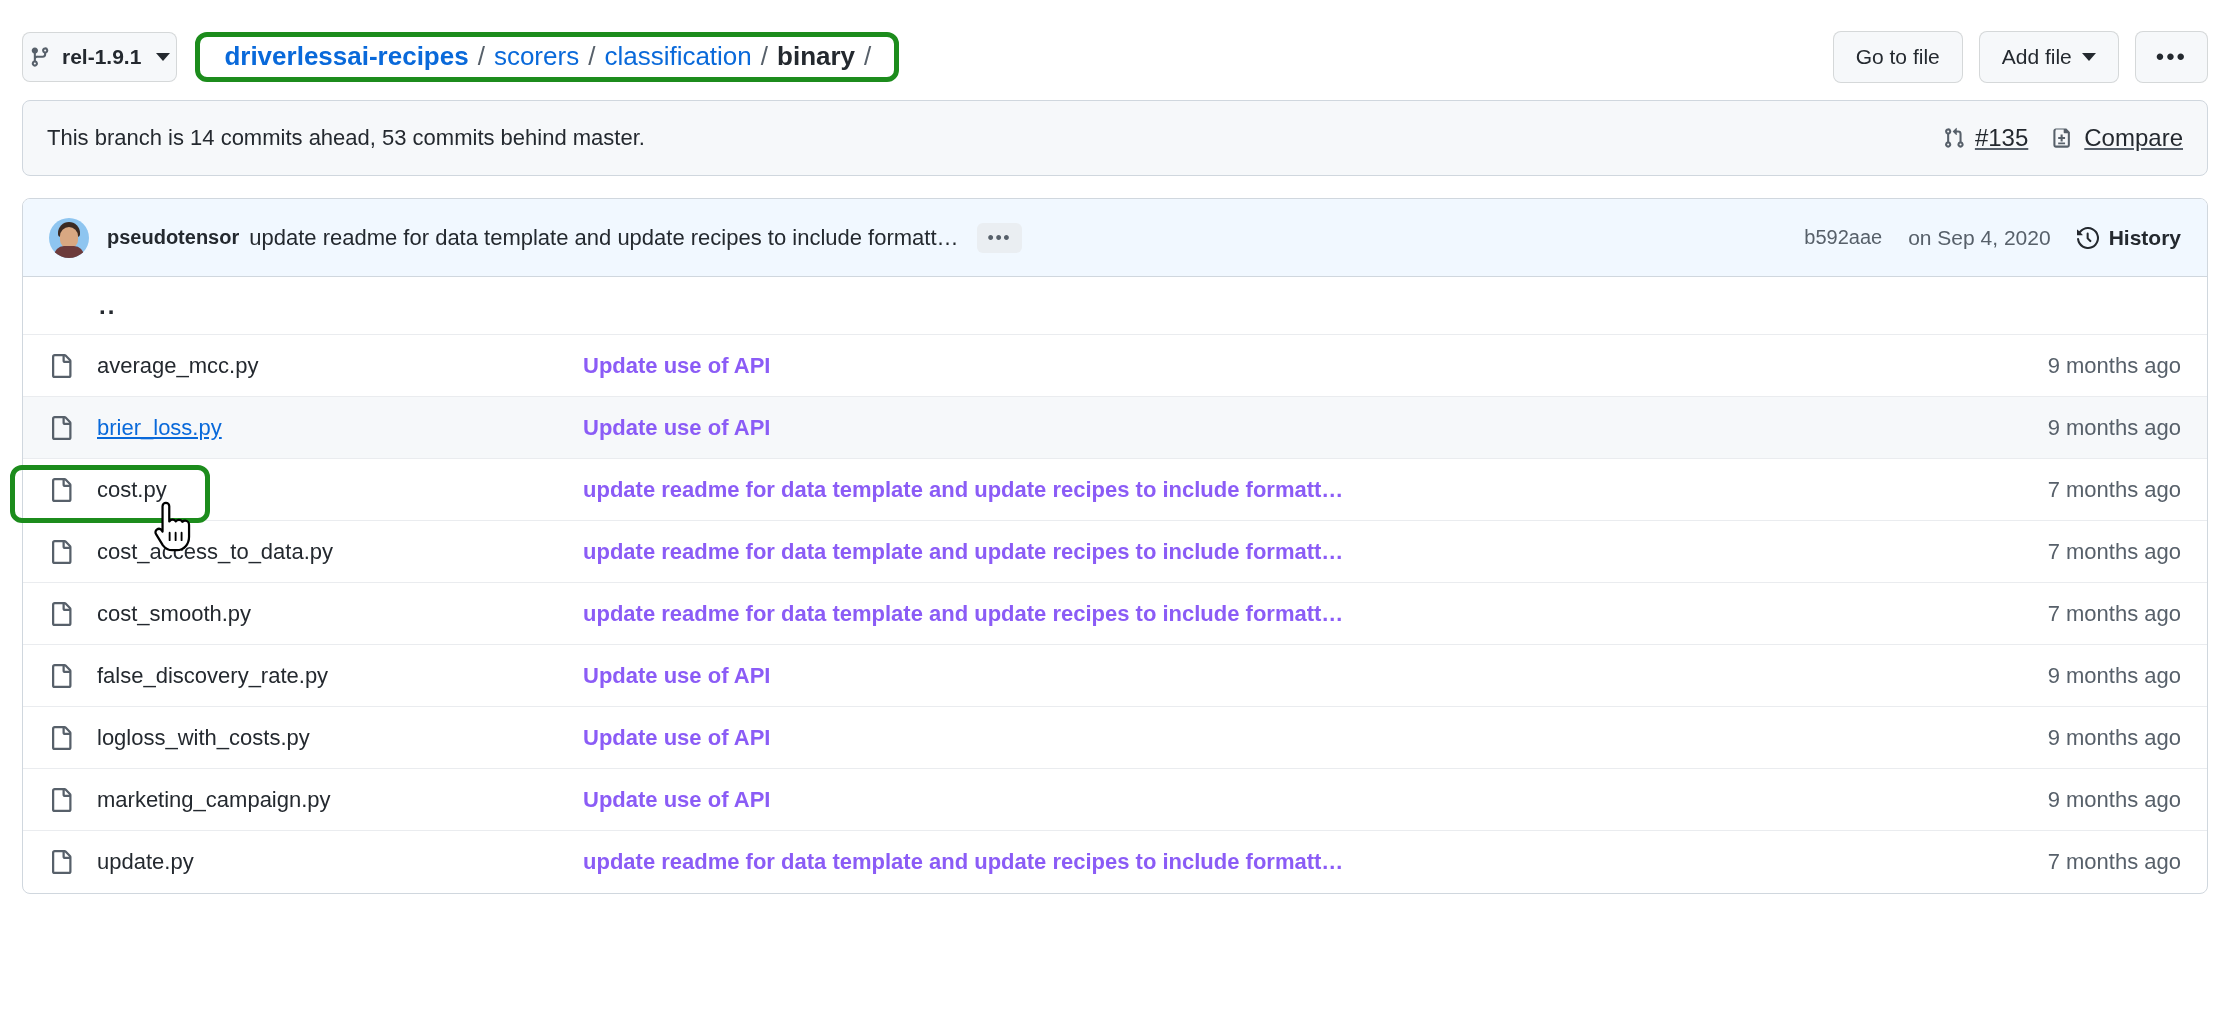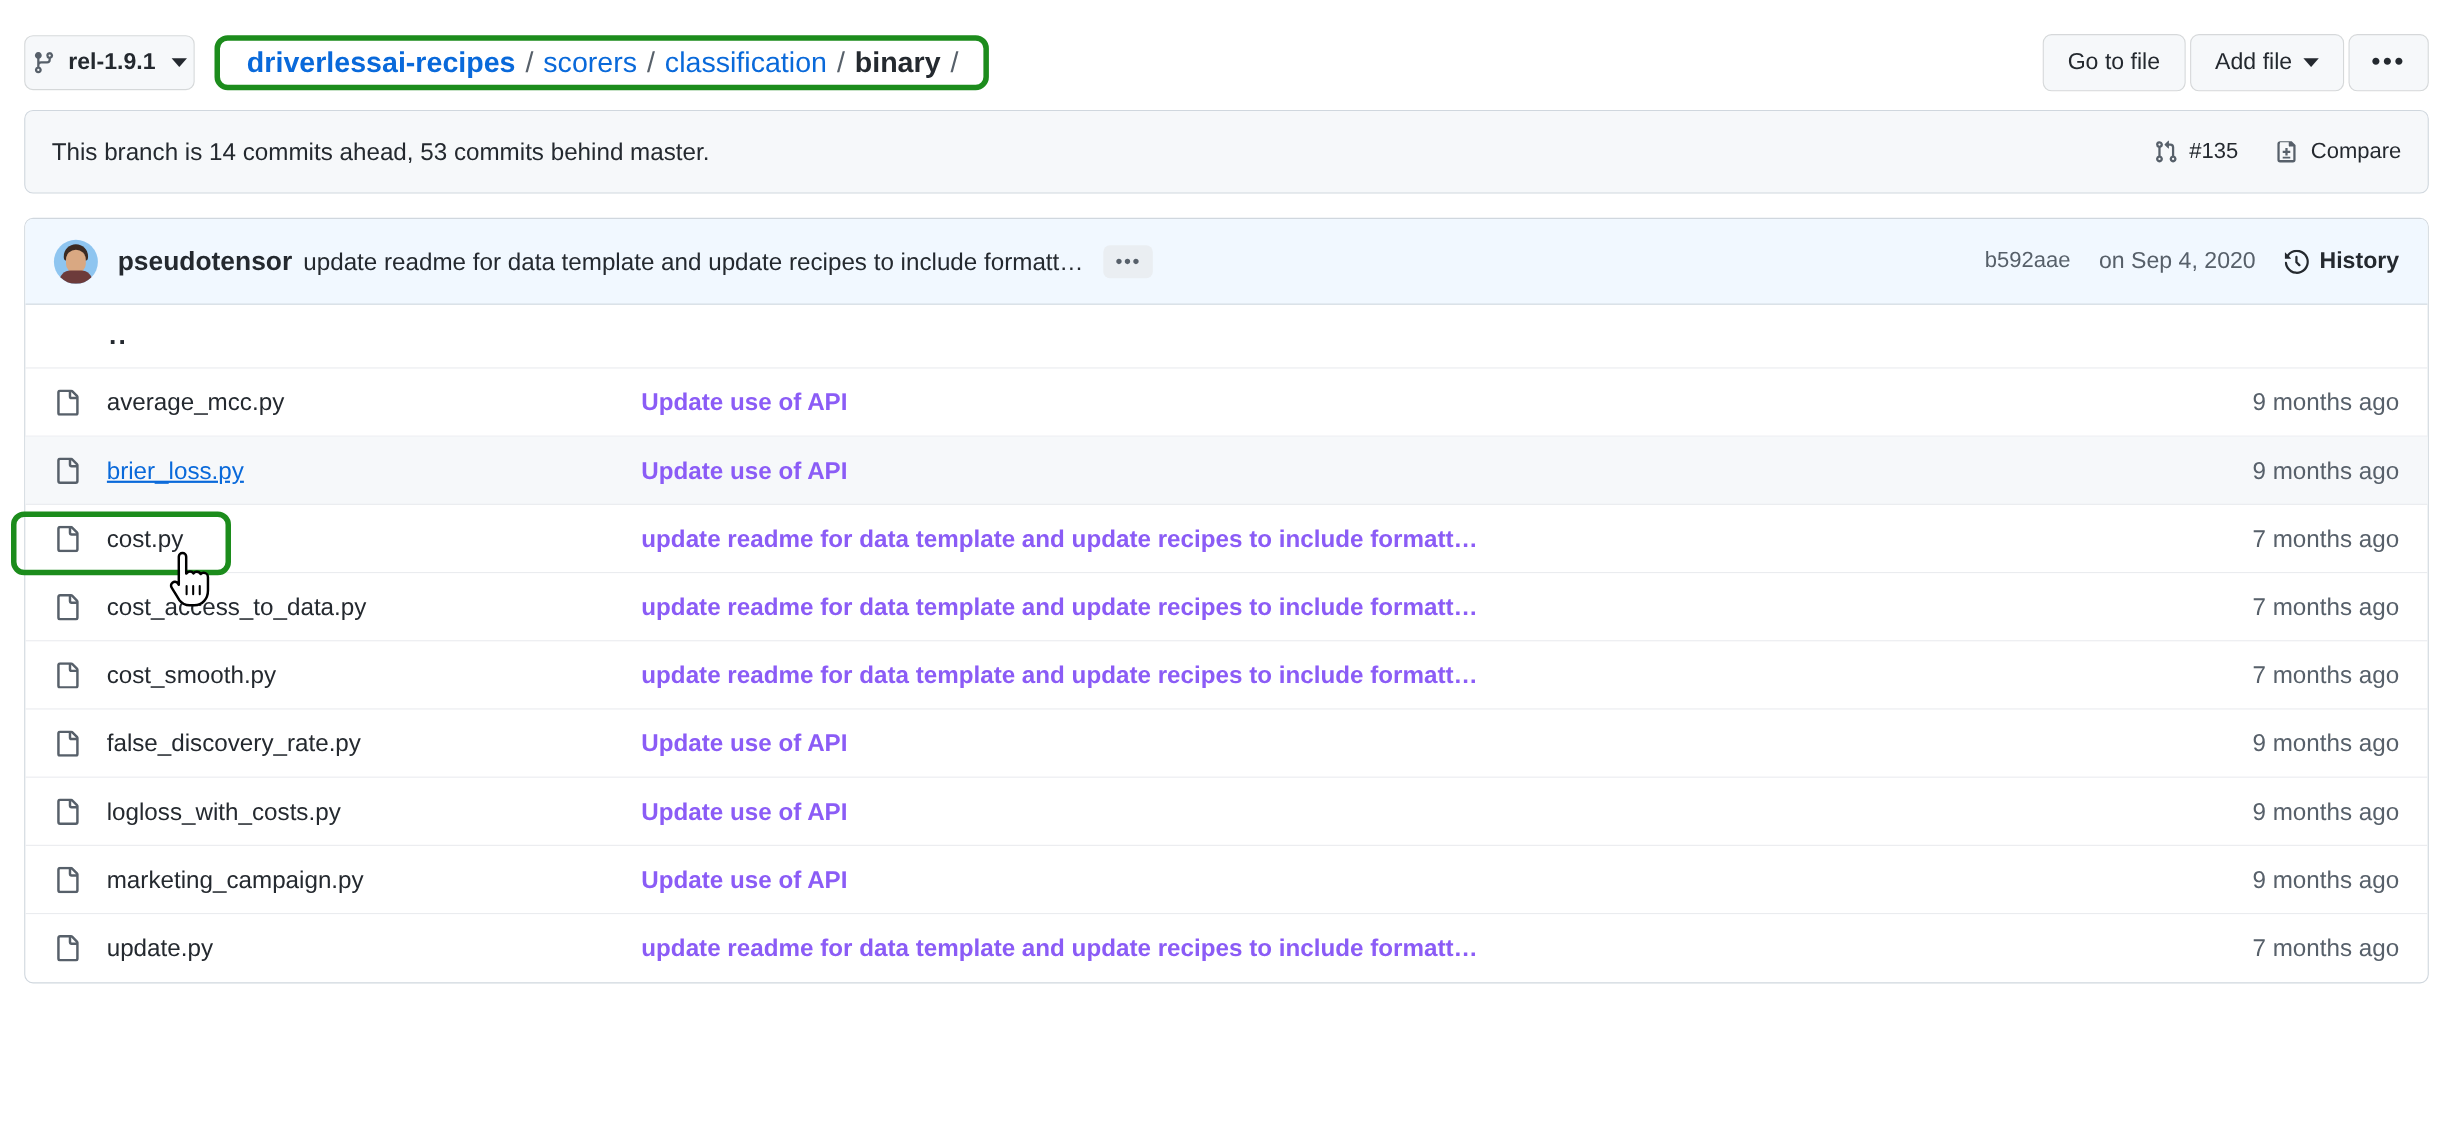--- a/index.html
+++ b/index.html
@@ -73,21 +73,21 @@
     font-weight: 400;
     margin: 0 9px;
   }
   .breadcrumb .crumb-current {
     color: #24292f;
     font-weight: 700;
   }
 
   .header-actions {
     margin-left: auto;
-    display: flex; align-items: center; gap: 4px;
+    display: flex; align-items: center; gap: 16px;
   }
   .hbtn {
     height: 52px;
     padding: 0 22px;
     background: #f6f8fa;
     border: 1px solid rgba(27,31,36,0.15);
     border-radius: 8px;
     font-size: 21px;
     font-weight: 500;
     color: #24292f;
@@ -110,23 +110,24 @@
     margin-top: 8px;
     padding: 0 24px;
     background: #f6f8fa;
     border: 1px solid #d0d7de;
     border-radius: 8px;
     font-size: 22px;
     color: #24292f;
   }
   .status-right {
     margin-left: auto;
-    display: flex; align-items: center; gap: 34px;
+    display: flex; align-items: center; gap: 24px;
     color: #57606a;
-    font-size: 20px;
+    font-size: 24px;
+    text-decoration: underline;
   }
   .status-right .item {
     display: flex; align-items: center; gap: 10px;
     cursor: pointer;
   }
   .status-right .item .txt { color: #24292f; }
 
   
   .filebox {
     margin-top: 22px;
@@ -164,21 +165,21 @@
     border-radius: 9px 9px 8px 8px;
   }
   .avatar .body {
     position: absolute; left: 5px; bottom: 0;
     width: 30px; height: 12px;
     background: #6d3b3b;
     border-radius: 10px 10px 0 0;
   }
   .commit-author {
     margin-left: 18px;
-    font-size: 24px;
+    font-size: 20px;
     font-weight: 700;
     color: #24292f;
   }
   .commit-msg {
     margin-left: 10px;
     font-size: 22px;
     color: #24292f;
     font-weight: 400;
   }
   .expand-btn {

